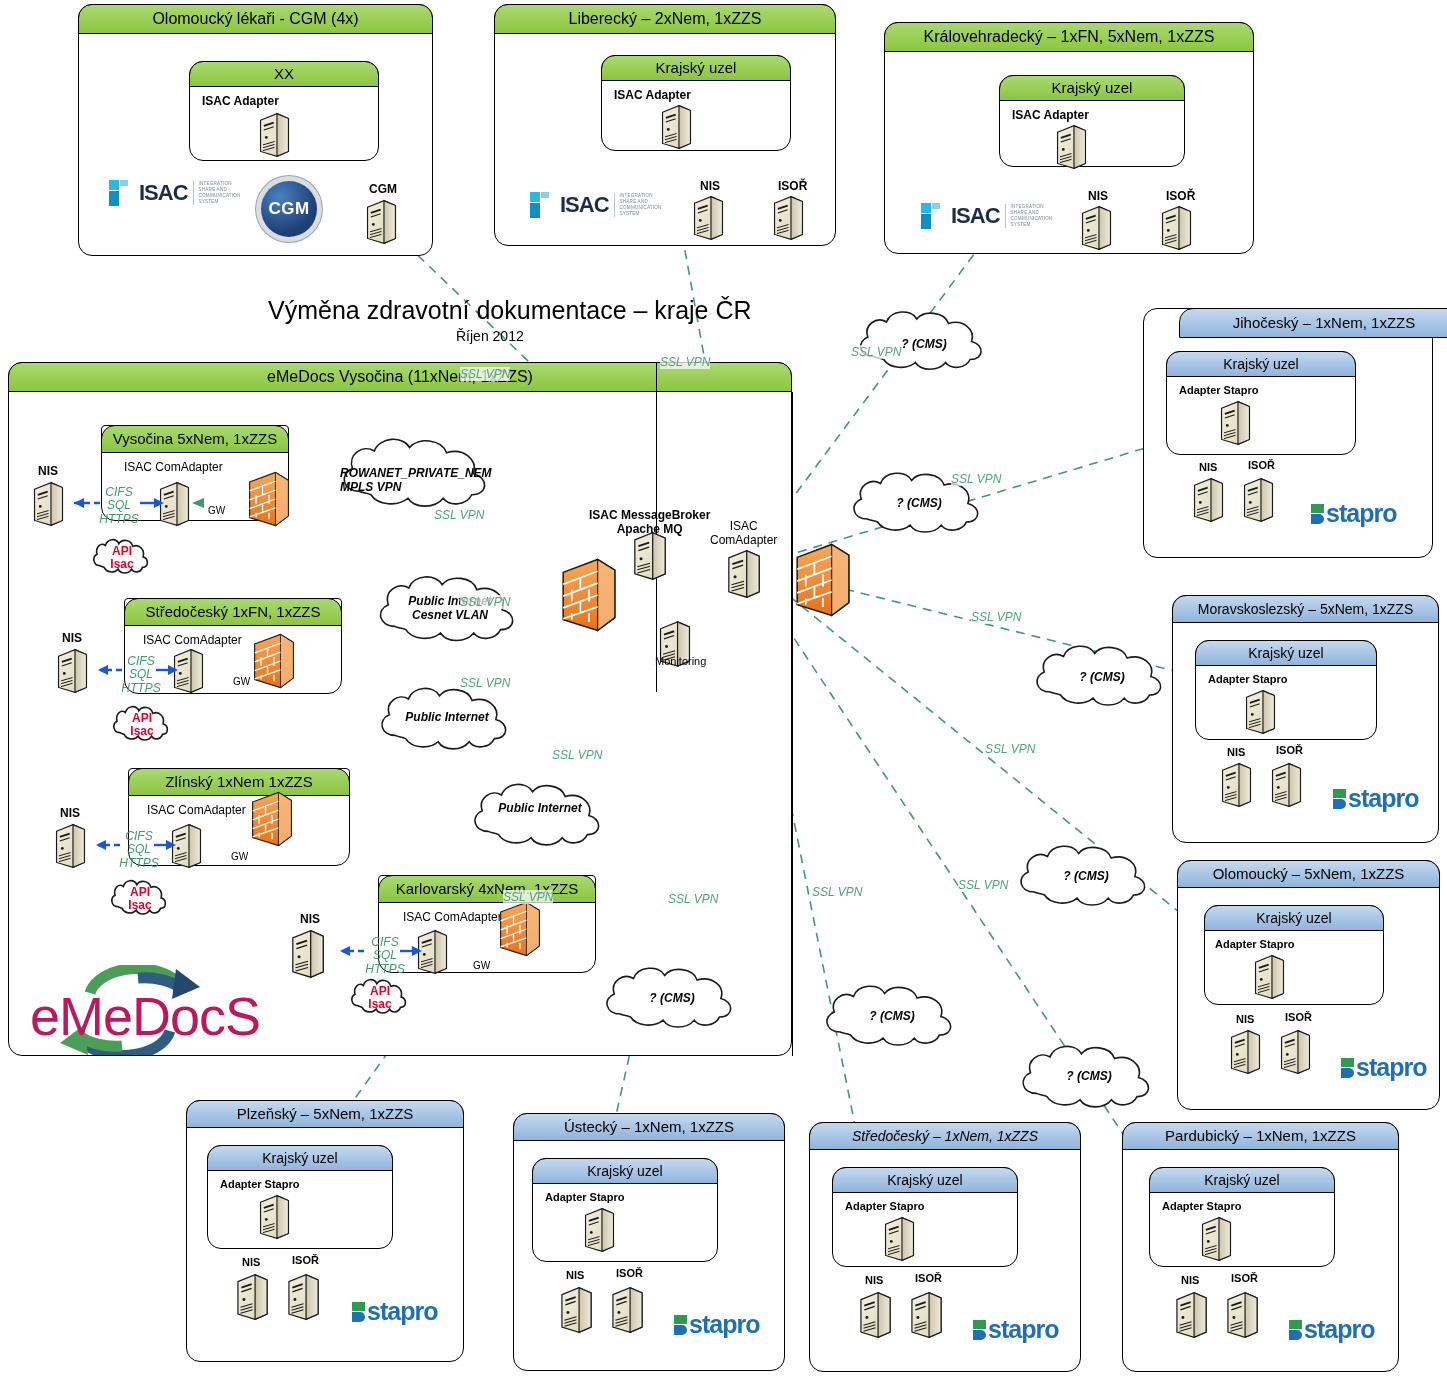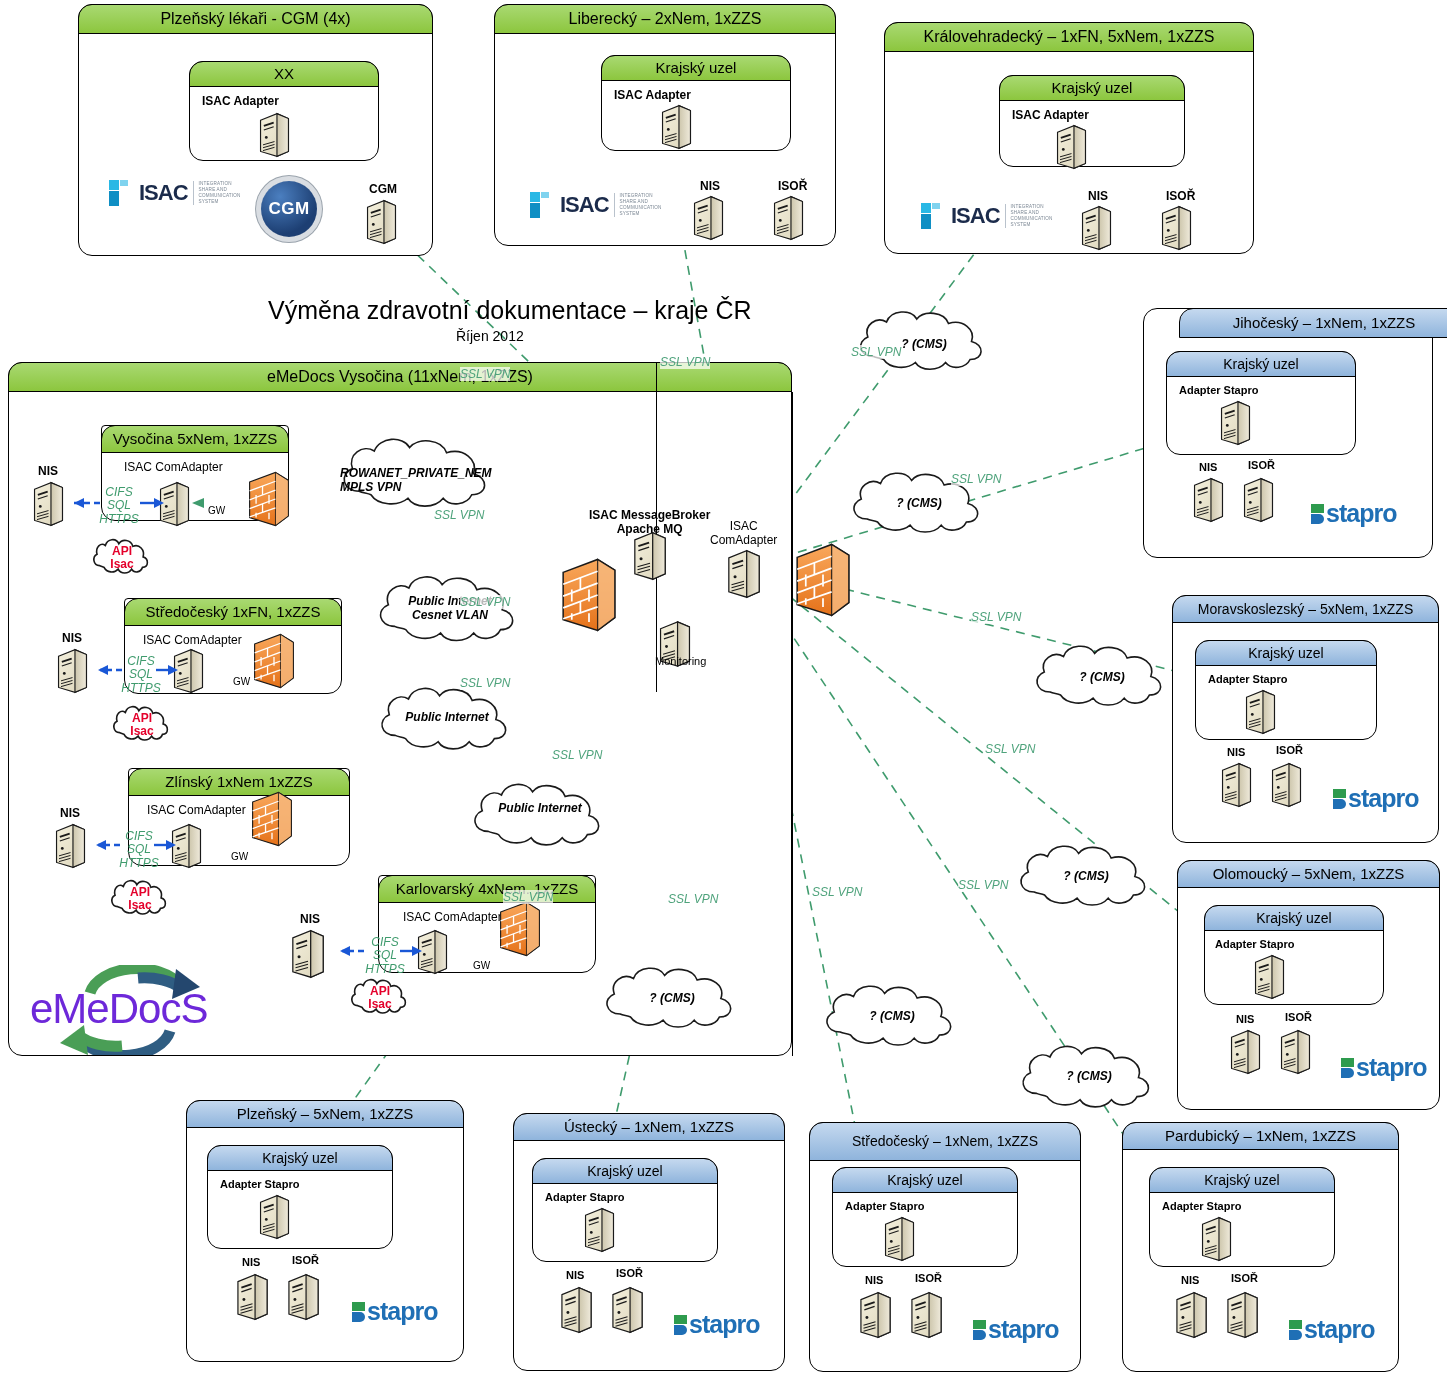--- a/index.html
+++ b/index.html
@@ -54,21 +54,21 @@
 
   
   .cgm{position:absolute;width:56px;height:56px;border-radius:50%;
        background:radial-gradient(circle at 34% 28%,#4b7fc0,#1d3f73 68%);
        box-shadow:0 0 0 5px #d9dde2, 0 0 0 6px #9aa3ac;
        display:flex;align-items:center;justify-content:center;}
   .cgm span{color:#fff;font-weight:bold;font-size:17px;letter-spacing:.5px;}
 
   
   .emedocs-logo{position:absolute;}
-  .emedocs-word{position:absolute;font-size:42px;color:#6d28d9;letter-spacing:-1px;}
+  .emedocs-word{position:absolute;font-size:54px;color:#be185d;letter-spacing:-1px;}
 </style>
 </head>
 <body>
 
 <div class="stage">
 
 <svg width="0" height="0" style="position:absolute" aria-hidden="true">
   <defs>
     <linearGradient id="srvFace" x1="0" y1="0" x2="1" y2="1">
       <stop offset="0" stop-color="#f3efdc"></stop>
@@ -144,21 +144,21 @@
 
   <g stroke="#1a1a1a" stroke-width="1.2" fill="none">
     <line x1="610" y1="578" x2="636" y2="556"></line>
     <line x1="660" y1="545" x2="728" y2="566"></line>
     <line x1="607" y1="628" x2="660" y2="648"></line>
   </g>
   <path d="M650,565 C648,598 660,618 668,630" stroke="#2b3fd0" stroke-width="1.8" stroke-dasharray="7 5" fill="none"></path>
 </svg>
 
 <div class="panel" style="left:78px;top:4px;width:355px;height:252px;">
-  <div class="hdr green t16" style="width:355px;height:30px;">Plzeňský lékaři  - CGM (4x)</div>
+  <div class="hdr green t16" style="width:355px;height:30px;">Olomoucký lékaři  - CGM (4x)</div>
   <div class="panel" style="left:110px;top:56px;width:190px;height:100px;">
     <div class="hdr green t15" style="width:190px;height:26px;">XX</div>
     <div class="lbl t12 bold" style="left:12px;top:32px;">ISAC Adapter</div>
     <svg class="srv" style="left:68px;top:50px;width:33px;height:46px;">
           <use href="#server"></use>
         </svg>
   </div>
   <div class="isac-logo" style="left:30px;top:175px;">
     <span class="isac-mark">
       <i style="left:0;top:0;width:10px;height:10px;"></i>
@@ -645,21 +645,21 @@
   <div class="stapro" style="left:160px;top:196px;">
     <span class="stapro-mark">
           <i class="g"></i>
           <i class="b"></i>
         </span>
     <span class="stapro-word">stapro</span>
   </div>
 </div>
 
 <div class="panel" style="left:809px;top:1122px;width:272px;height:250px;">
-  <div class="hdr blue t14" style="width:272px;height:39px;">Středočeský – 1xNem, 1xZZS</div>
+  <div class="hdr blue t14" style="width:272px;height:28px;font-style:italic;">Středočeský – 1xNem, 1xZZS</div>
   <div class="panel" style="left:22px;top:44px;width:186px;height:100px;">
     <div class="hdr blue t14" style="width:186px;height:26px;">Krajský uzel</div>
     <div class="lbl t11 bold" style="left:12px;top:32px;">Adapter Stapro</div>
     <svg class="srv" style="left:50px;top:48px;width:33px;height:46px;">
           <use href="#server"></use>
         </svg>
   </div>
   <div class="lbl t11 bold" style="left:55px;top:151px;">NIS</div>
   <svg class="srv" style="left:48px;top:168px;width:35px;height:48px;">
         <use href="#server"></use>

